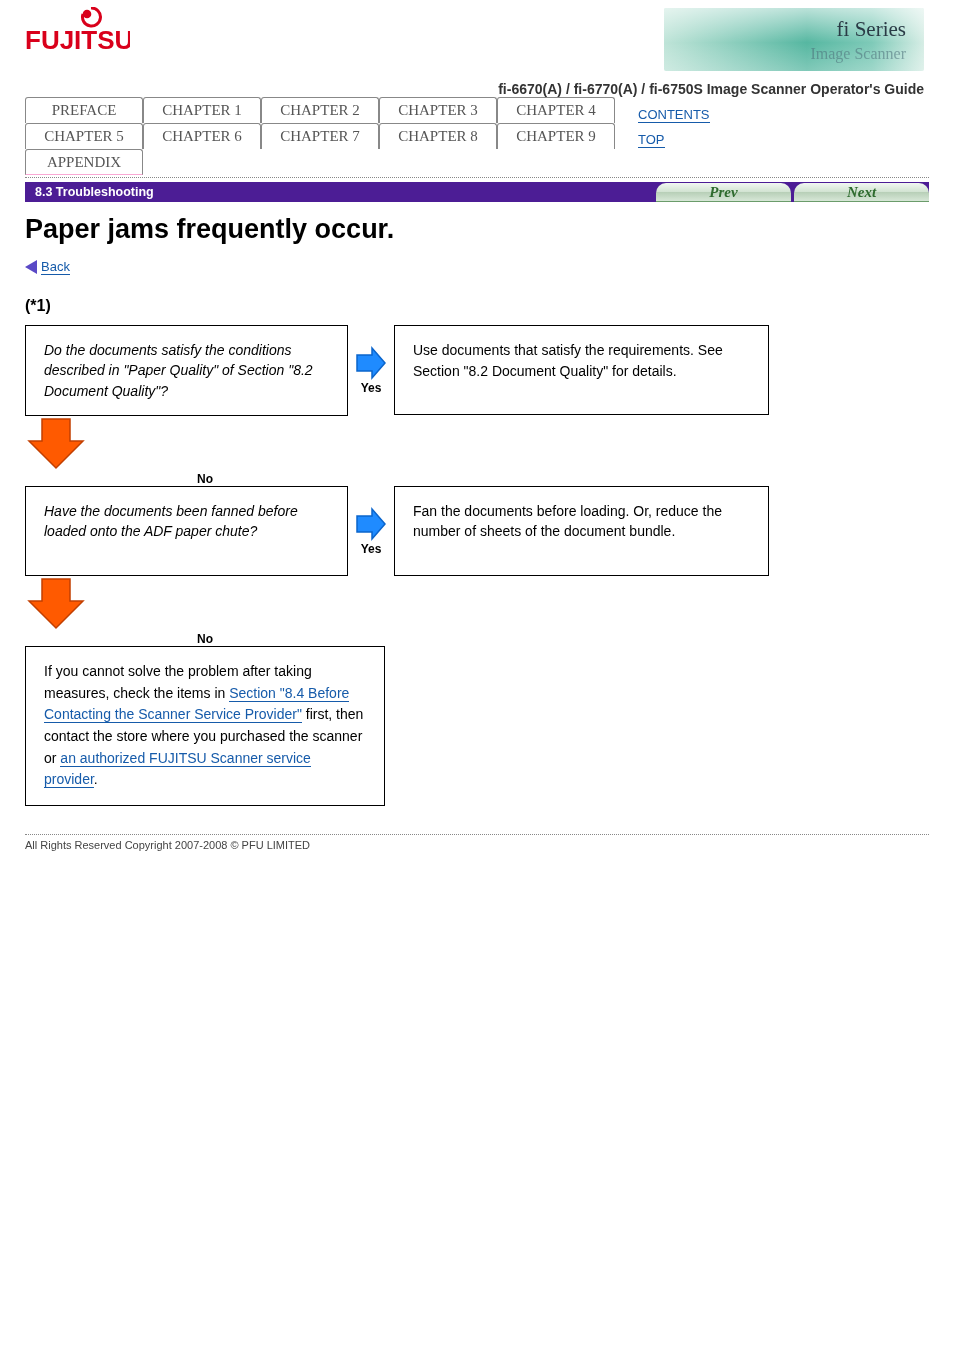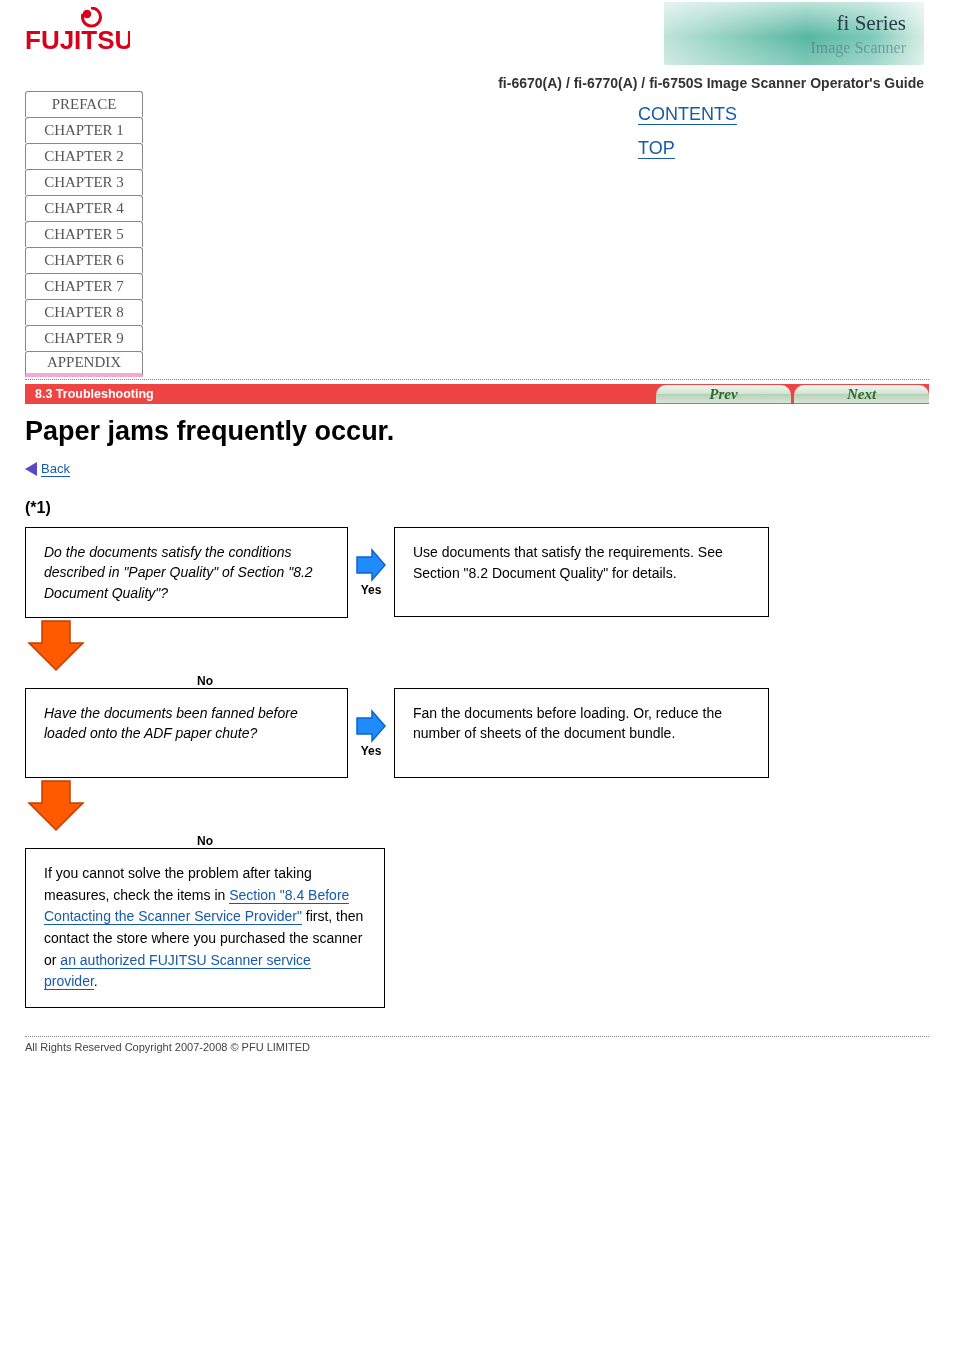--- a/index.html
+++ b/index.html
@@ -1,27 +1,27 @@
 <!DOCTYPE html>
 <html><head>
 <meta charset="utf-8">
 <style>
   * { margin:0; padding:0; box-sizing:border-box; }
   body { font-family: Verdana, Arial, sans-serif; background:#fff; width:954px; }
   .top { padding:0 30px 0 25px; display:flex; justify-content:space-between; align-items:flex-start; }
-  .main-right { flex:1; display:flex; flex-direction:column; align-items:flex-end; padding-top:2px;text-align:right;}
+  .main-right { flex:1; display:flex; flex-direction:column; align-items:flex-end; padding-top:8px;text-align:right;}
   .nav-area { padding:0 25px; display:flex; align-items:flex-start; }
-  .tabs { display:flex; flex-wrap:wrap; width:595px;flex-direction:column; }
+  .tabs { display:flex; flex-wrap:wrap; width:595px; }
   .tab { width:118px; height:26px; border:1px solid #888; border-bottom:none; border-radius:3px 3px 0 0; font-family:"Book Antiqua","Palatino",serif; font-size:15px; color:#555; display:flex; align-items:center; justify-content:center; background:#fff; cursor:pointer; position:relative; }
-  .tab.third-row { border-bottom:4px solid #f9a8d4;}
+  .tab.third-row { border-bottom:1px solid #f9a8d4;}
   .tab + .tab { margin-left:0; }
-  .side-links { margin-left:18px; font-size:18px; color:#165baa; padding-top:6px; line-height:1.9;}
+  .side-links { margin-left:18px; font-size:13px; color:#165baa; padding-top:6px; line-height:1.9;}
   .side-links a { color:#165baa; text-decoration:none; border-bottom:1px solid #165baa;}
   .hr-dotted { border:none; border-top:1px dotted #888; margin:2px 25px 0 25px;}
-  .bar { margin:4px 25px 0 25px; background:#ef4444; height:20px; position:relative; color:#fff; display:flex; align-items:center; justify-content:space-between;}
+  .bar { margin:4px 25px 0 25px; background:#4c1d95; height:20px; position:relative; color:#fff; display:flex; align-items:center; justify-content:space-between;}
   .bar-title { font-size:12.5px; padding-left:10px; font-weight:bold;}
   .prevnext { display:flex; }
   .navbtn { width:135px; height:19px; background:linear-gradient(to bottom,#f2f8f2 0%,#d1e3d1 50%,#b7cfb7 51%,#d7e7d7 100%); border-radius:10px 10px 0 0; font-style:italic; font-family:"Times New Roman",serif; font-size:15px; color:#2e6b2e; text-align:center; line-height:19px; cursor:pointer; font-weight:bold; border-bottom:1px solid #6b9c6b;}
   .content { padding:12px 25px 10px 25px; }
   .h1 { font-size:27px; font-weight:bold; color:#000; margin-bottom:14px;}
   .back { display:flex; align-items:center; font-size:13px; margin-bottom:22px;}
   .back-arrow { width:0;height:0;border-top:7px solid transparent;border-bottom:7px solid transparent;border-right:12px solid #5a49c6; margin-right:4px;}
   .back a{ color:#165baa; text-decoration:none; border-bottom:1px solid #165baa;}
   .q-label { font-weight:bold; font-size:16px; margin-bottom:10px;}
   .flow { position:relative; }

